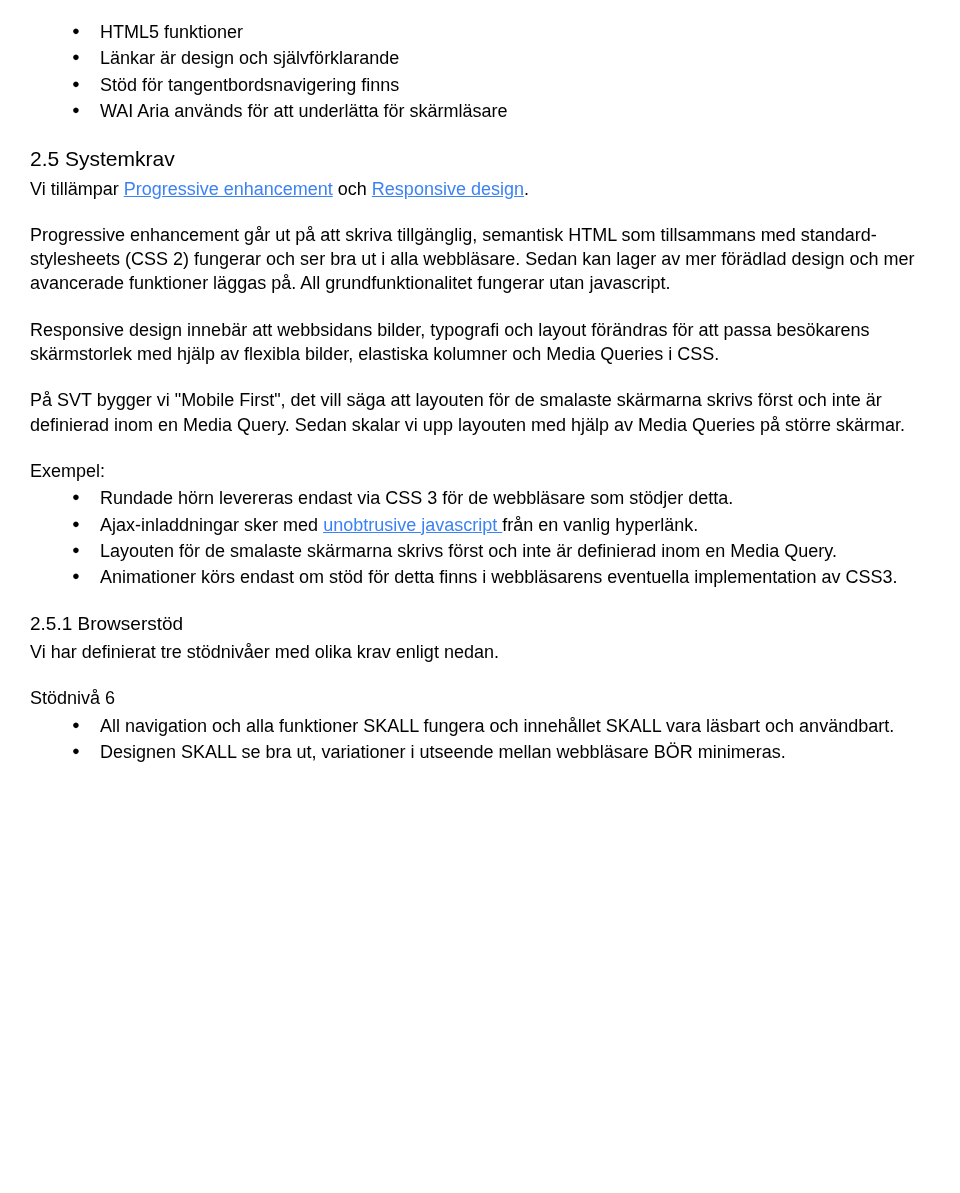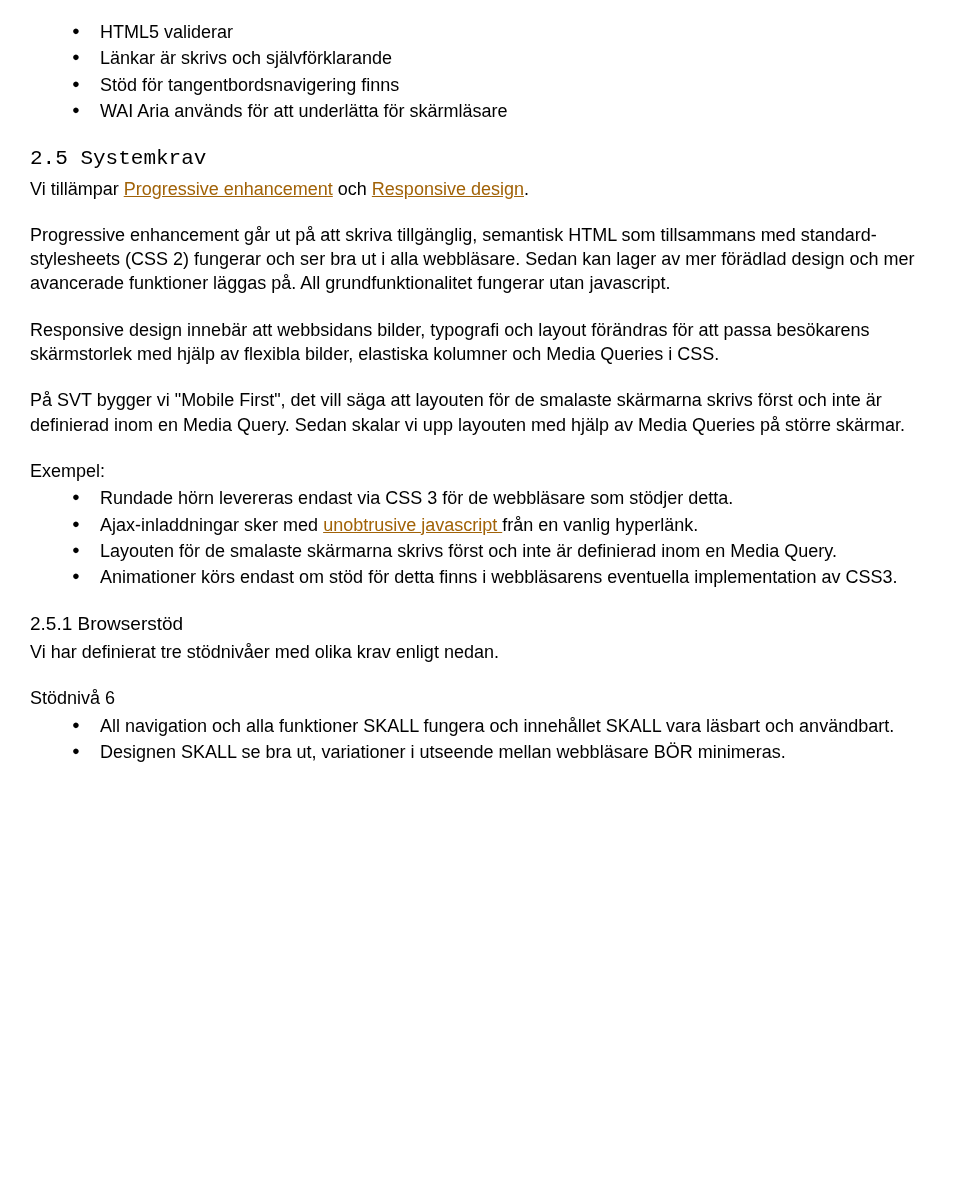--- a/index.html
+++ b/index.html
@@ -22,48 +22,48 @@
       margin-bottom: 2px;
     }
     ul li::before {
       content: "●";
       position: absolute;
       left: -28px;
       font-size: 13px;
       top: 2px;
     }
     h2 {
-      font-family: Liberation Mono, monospace;
+      font-family: Liberation Sans, sans-serif;
       font-size: 21px;
       font-weight: normal;
       margin-bottom: 3px;
       margin-top: 8px;
     }
     h3 {
       font-family: "Trebuchet MS", "Lucida Sans", sans-serif;
       font-size: 19px;
       font-weight: normal;
       margin-bottom: 3px;
       margin-top: 4px;
     }
     p {
       margin-bottom: 22px;
     }
     p.tight { margin-bottom: 3px; }
     a {
-      color: #a16207;
+      color: #3b82f6;
       text-decoration: underline;
     }
   </style>
 </head>
 <body>
 
 <ul>
-  <li>HTML5 validerar</li>
-  <li>Länkar är skrivs och självförklarande</li>
+  <li>HTML5 funktioner</li>
+  <li>Länkar är design och självförklarande</li>
   <li>Stöd för tangentbordsnavigering finns</li>
   <li>WAI Aria används för att underlätta för skärmläsare</li>
 </ul>
 
 <h2>2.5 Systemkrav</h2>
 
 <p>
   <span>Vi tillämpar </span><a href="#">Progressive enhancement</a><span> och </span><a href="#">Responsive design</a><span>.</span>
 </p>
 

